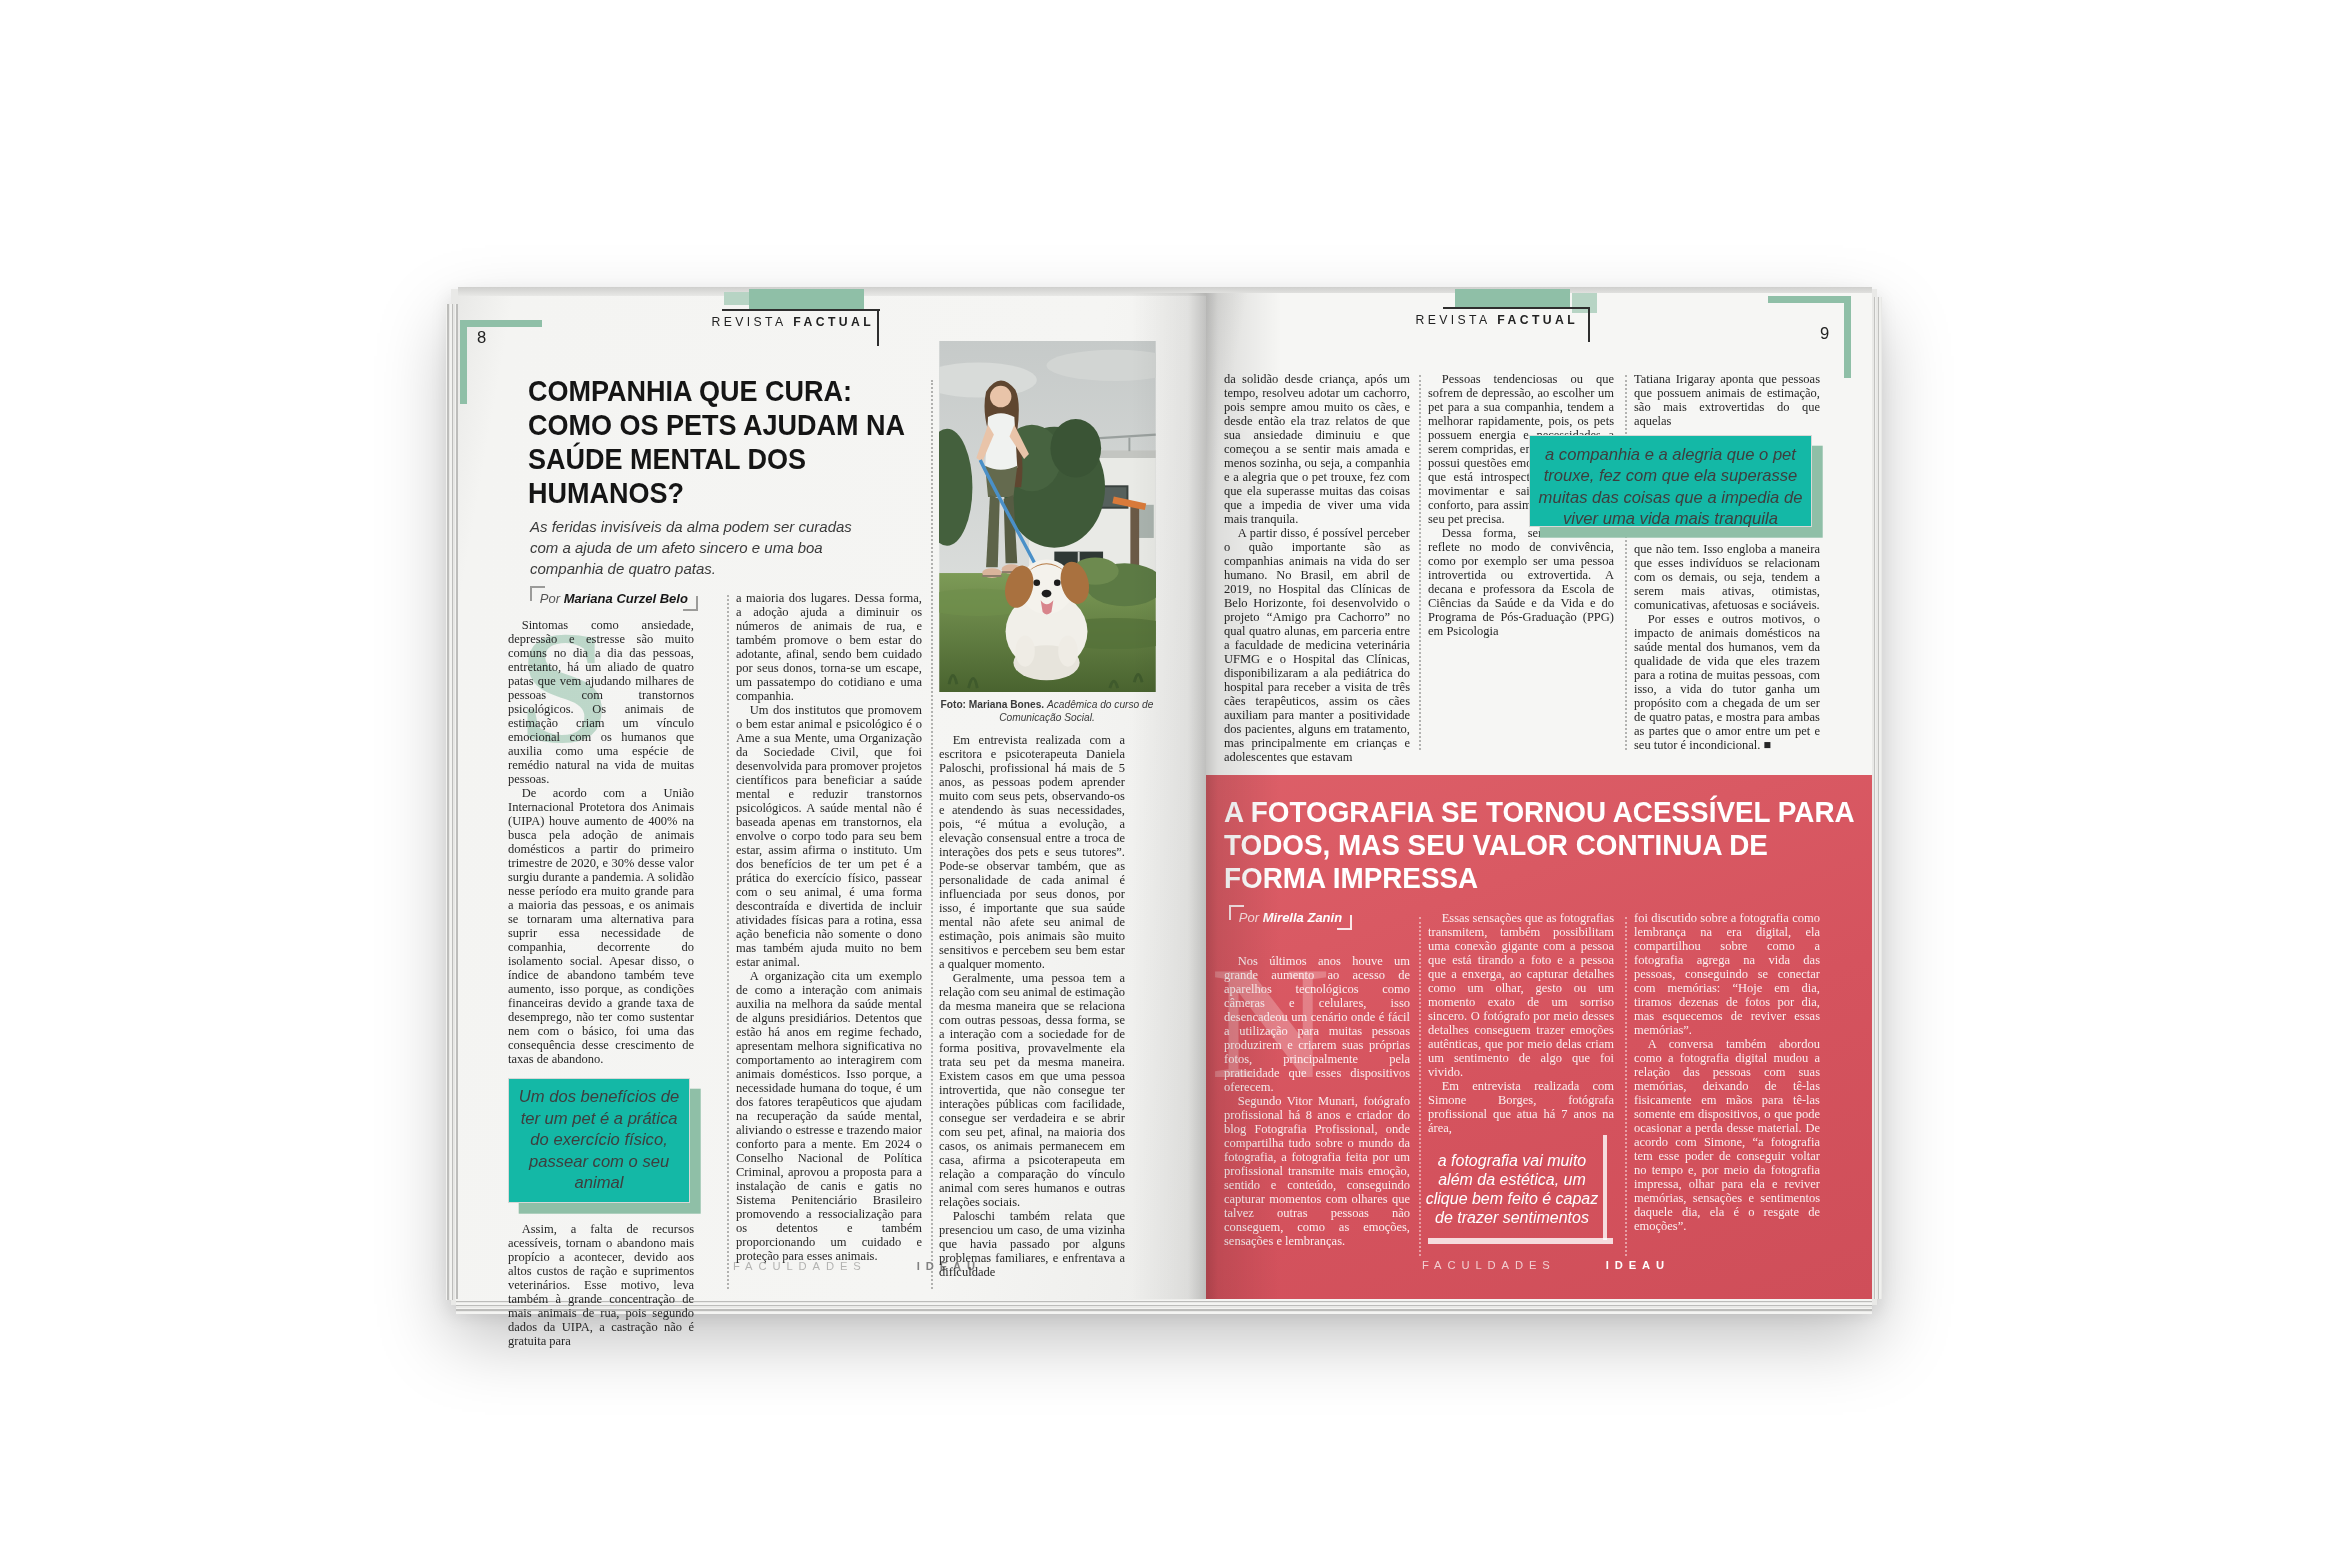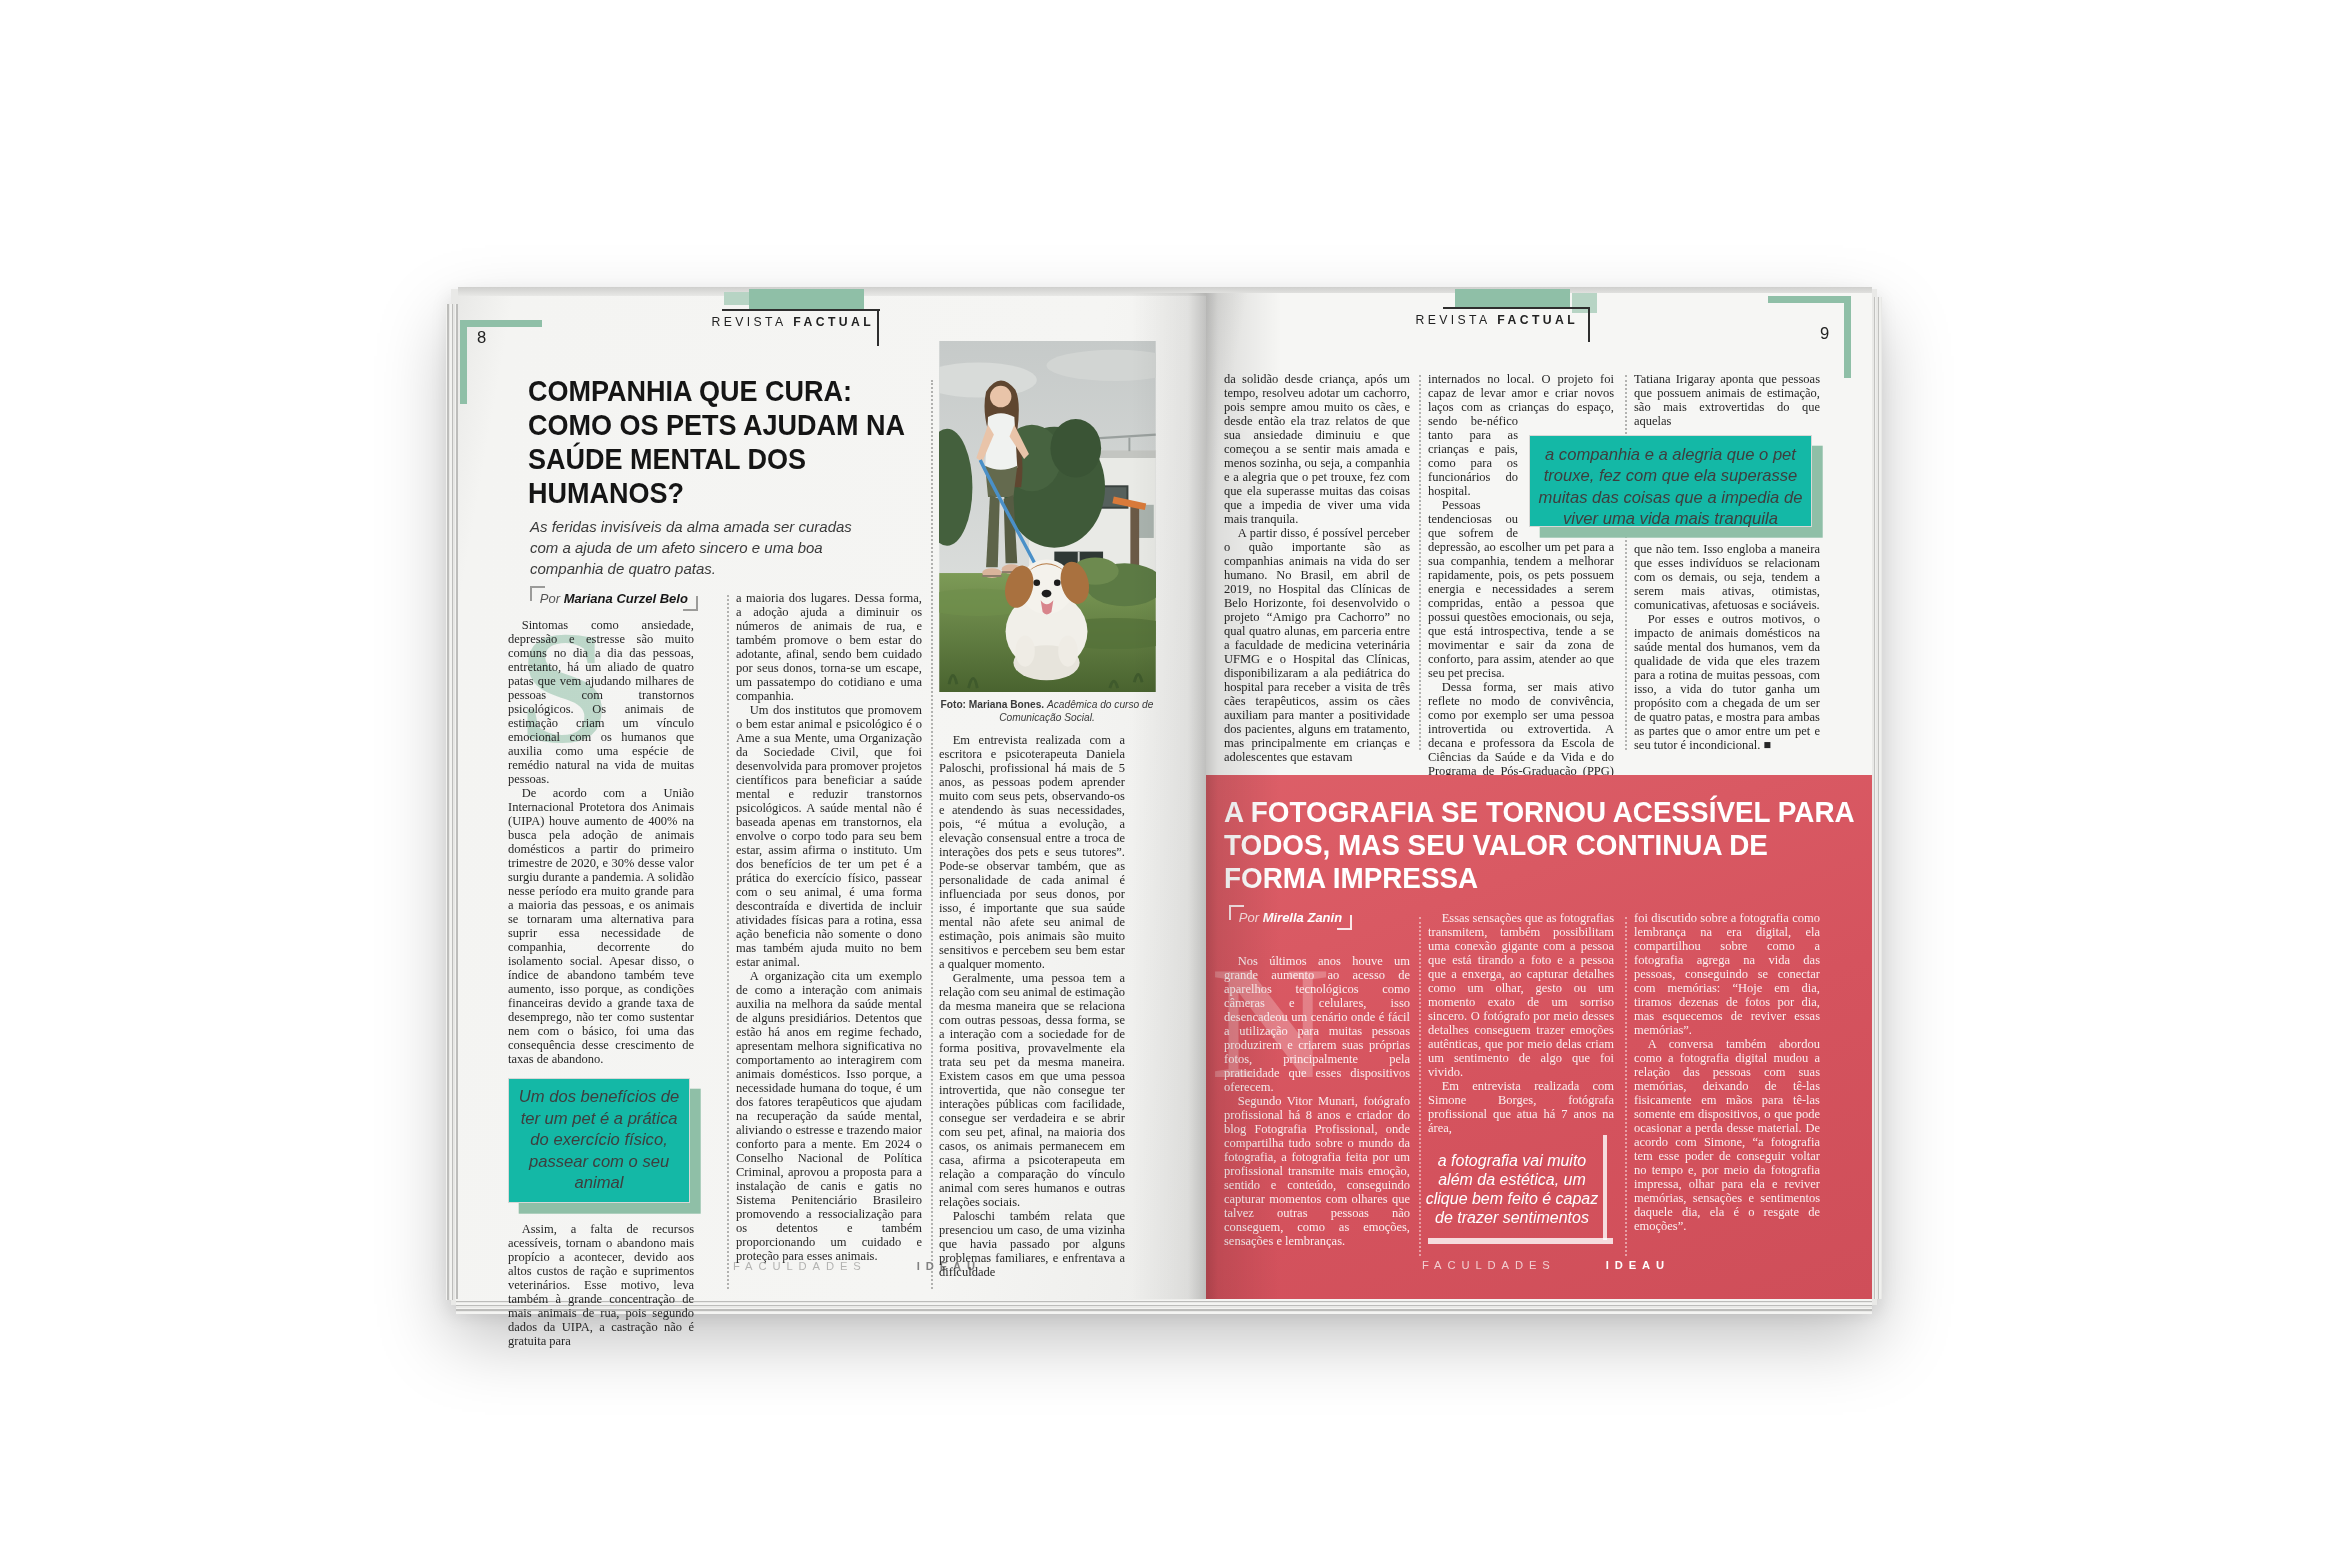--- a/index.html
+++ b/index.html
@@ -92,21 +92,21 @@
   <div class="abs green" style="left:749px;top:289px;width:115px;height:21.5px;"></div>
   <div class="abs rule" style="left:722px;top:309px;width:158px;height:2.4px;"></div>
   <div class="abs rule" style="left:877px;top:309px;width:2.4px;height:37px;"></div>
   <div class="abs brand" style="left:683px;top:315px;width:191px;text-align:right;"><span>REVISTA</span>&nbsp;<b>FACTUAL</b></div>
 
   <div class="abs green" style="left:460px;top:320px;width:82px;height:6.8px;"></div>
   <div class="abs green" style="left:460px;top:320px;width:6.8px;height:84px;"></div>
   <div class="abs pagenum" style="left:477px;top:328px;">8</div>
 
   <div class="abs title" style="left:528px;top:374px;width:421px;">COMPANHIA QUE CURA: COMO OS PETS AJUDAM NA SAÚDE MENTAL DOS HUMANOS?</div>
-  <div class="abs subtitle" style="left:530px;top:516px;width:322px;">As feridas invisíveis da alma amada ser curadas com a ajuda de um afeto sincero e uma boa companhia de quatro patas.</div>
+  <div class="abs subtitle" style="left:530px;top:516px;width:322px;">As feridas invisíveis da alma podem ser curadas com a ajuda de um afeto sincero e uma boa companhia de quatro patas.</div>
   <div class="abs byline" style="left:530px;top:586px;">
     <span class="corner-tl"></span>
     <span class="corner-br"></span>
     <span>Por </span><b>Mariana Curzel Belo</b>
   </div>
 
   <div class="abs dropcap dropcap-s" style="left:519px;top:614px;">S</div>
 
   <div class="abs body z2" style="left:508px;top:618px;width:186px;">
     <p>Sintomas como ansiedade, depressão e estresse são muito comuns no dia a dia das pessoas, entretanto, há um aliado de quatro patas que vem ajudando milhares de pessoas com transtornos psicológicos. Os animais de estimação criam um vínculo emocional com os humanos que auxilia como uma espécie de remédio natural na vida de muitas pessoas.</p>
@@ -219,21 +219,20 @@
   <div class="abs pagenum" style="left:1820px;top:324px;">9</div>
 
   <div class="abs body" style="left:1224px;top:372px;width:186px;">
     <p class="noind">da solidão desde criança, após um tempo, resolveu adotar um cachorro, pois sempre amou muito os cães, e desde então ela traz relatos de que sua ansiedade diminuiu e que começou a se sentir mais amada e menos sozinha, ou seja, a companhia e a alegria que o pet trouxe, fez com que ela superasse muitas das coisas que a impedia de viver uma vida mais tranquila.</p>
     <p>A partir disso, é possível perceber o quão importante são as companhias animais na vida do ser humano. No Brasil, em abril de 2019, no Hospital das Clínicas de Belo Horizonte, foi desenvolvido o projeto “Amigo pra Cachorro” no qual quatro alunas, em parceria entre a faculdade de medicina veterinária UFMG e o Hospital das Clínicas, disponibilizaram a ala pediátrica do hospital para receber a visita de três cães terapêuticos, assim os cães auxiliam para manter a positividade dos pacientes, alguns em tratamento, mas principalmente em crianças e adolescentes que estavam</p>
   </div>
 
   <div class="abs divider" style="left:1419px;top:375px;height:375px;"></div>
 
   <div class="abs body" style="left:1428px;top:372px;width:186px;">
-    <p class="noind"><span>internados no local. O projeto foi capaz de levar amor e criar novos laços com as crianças do espaço, sendo be-</span><span class="qspacer"></span><span>néfico tanto para as crianças e pais, como para os funcionários do hospital.</span></p>
     <p>Pessoas tendenciosas ou que sofrem de depressão, ao escolher um pet para a sua companhia, tendem a melhorar rapidamente, pois, os pets possuem energia e necessidades a serem compridas, então a pessoa que possui questões emocionais, ou seja, que está introspectiva, tende a se movimentar e sair da zona de conforto, para assim, atender ao que seu pet precisa.</p>
     <p>Dessa forma, ser mais ativo reflete no modo de convivência, como por exemplo ser uma pessoa introvertida ou extrovertida. A decana e professora da Escola de Ciências da Saúde e da Vida e do Programa de Pós-Graduação (PPG) em Psicologia</p>
   </div>
 
   <div class="abs divider" style="left:1625px;top:375px;height:375px;"></div>
 
   <div class="abs body" style="left:1634px;top:372px;width:186px;">
     <p class="noind">Tatiana Irigaray aponta que pessoas que possuem animais de estimação, são mais extrovertidas do que aquelas</p>
   </div>
 

